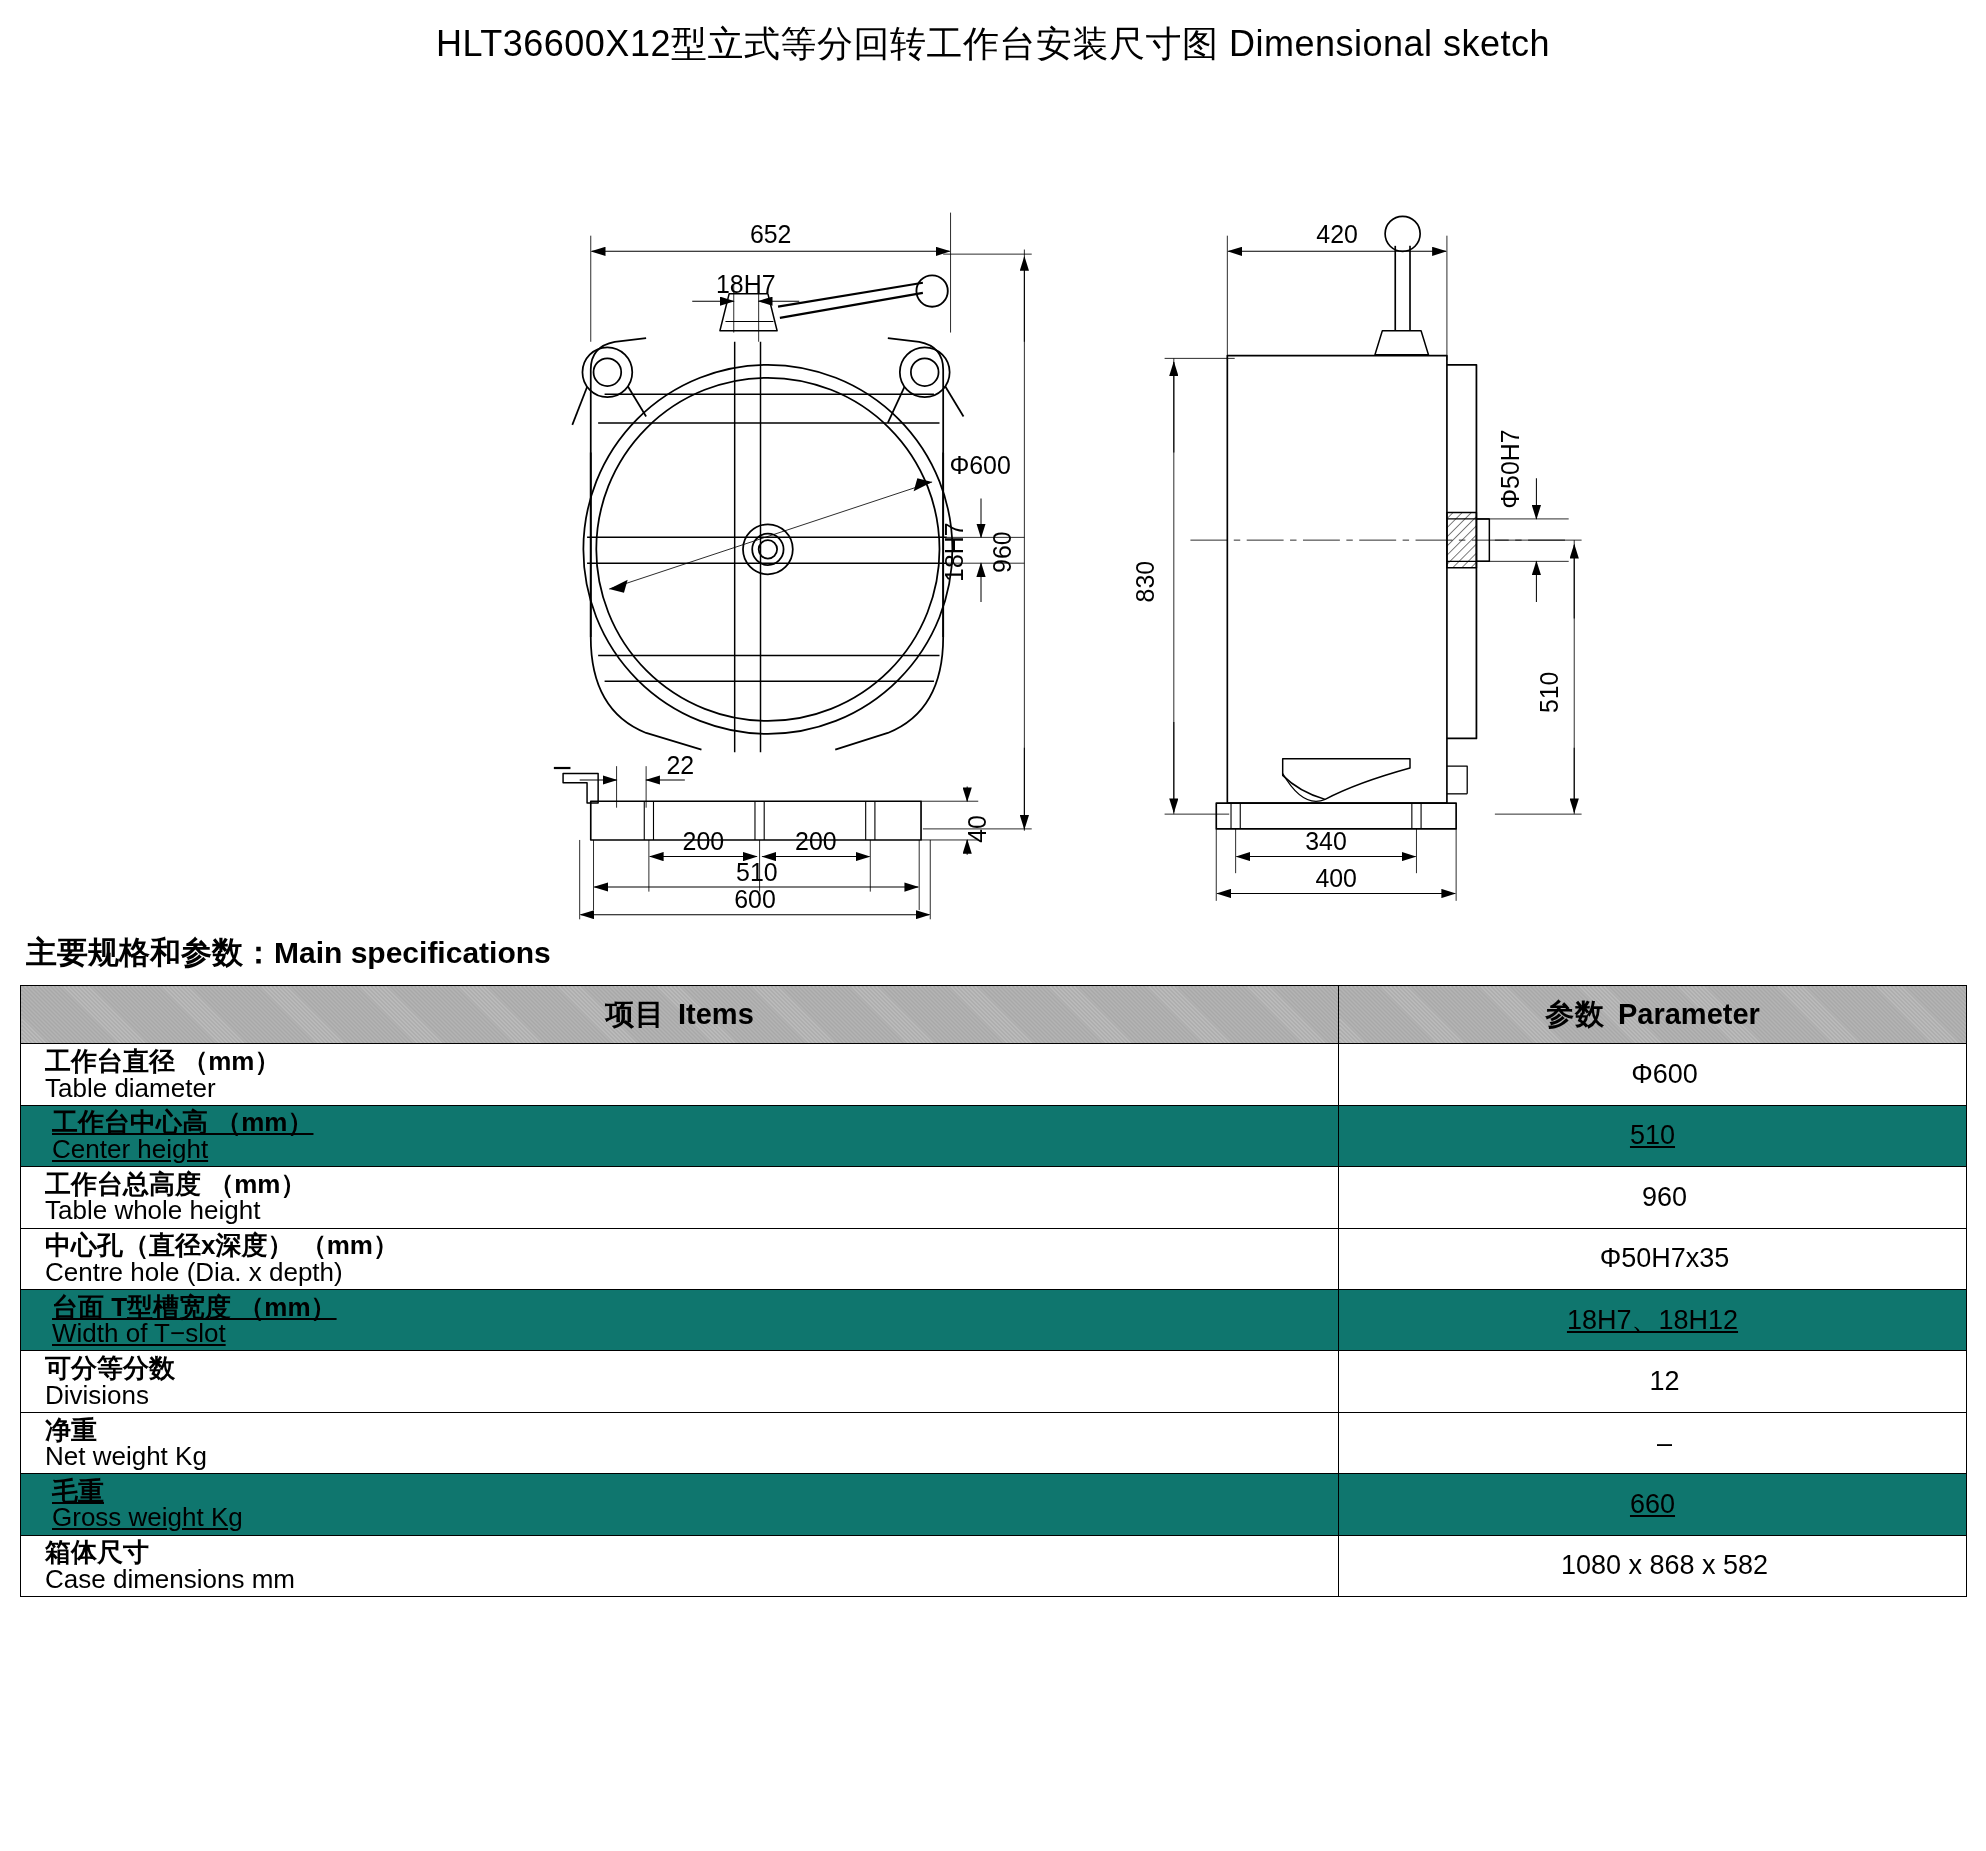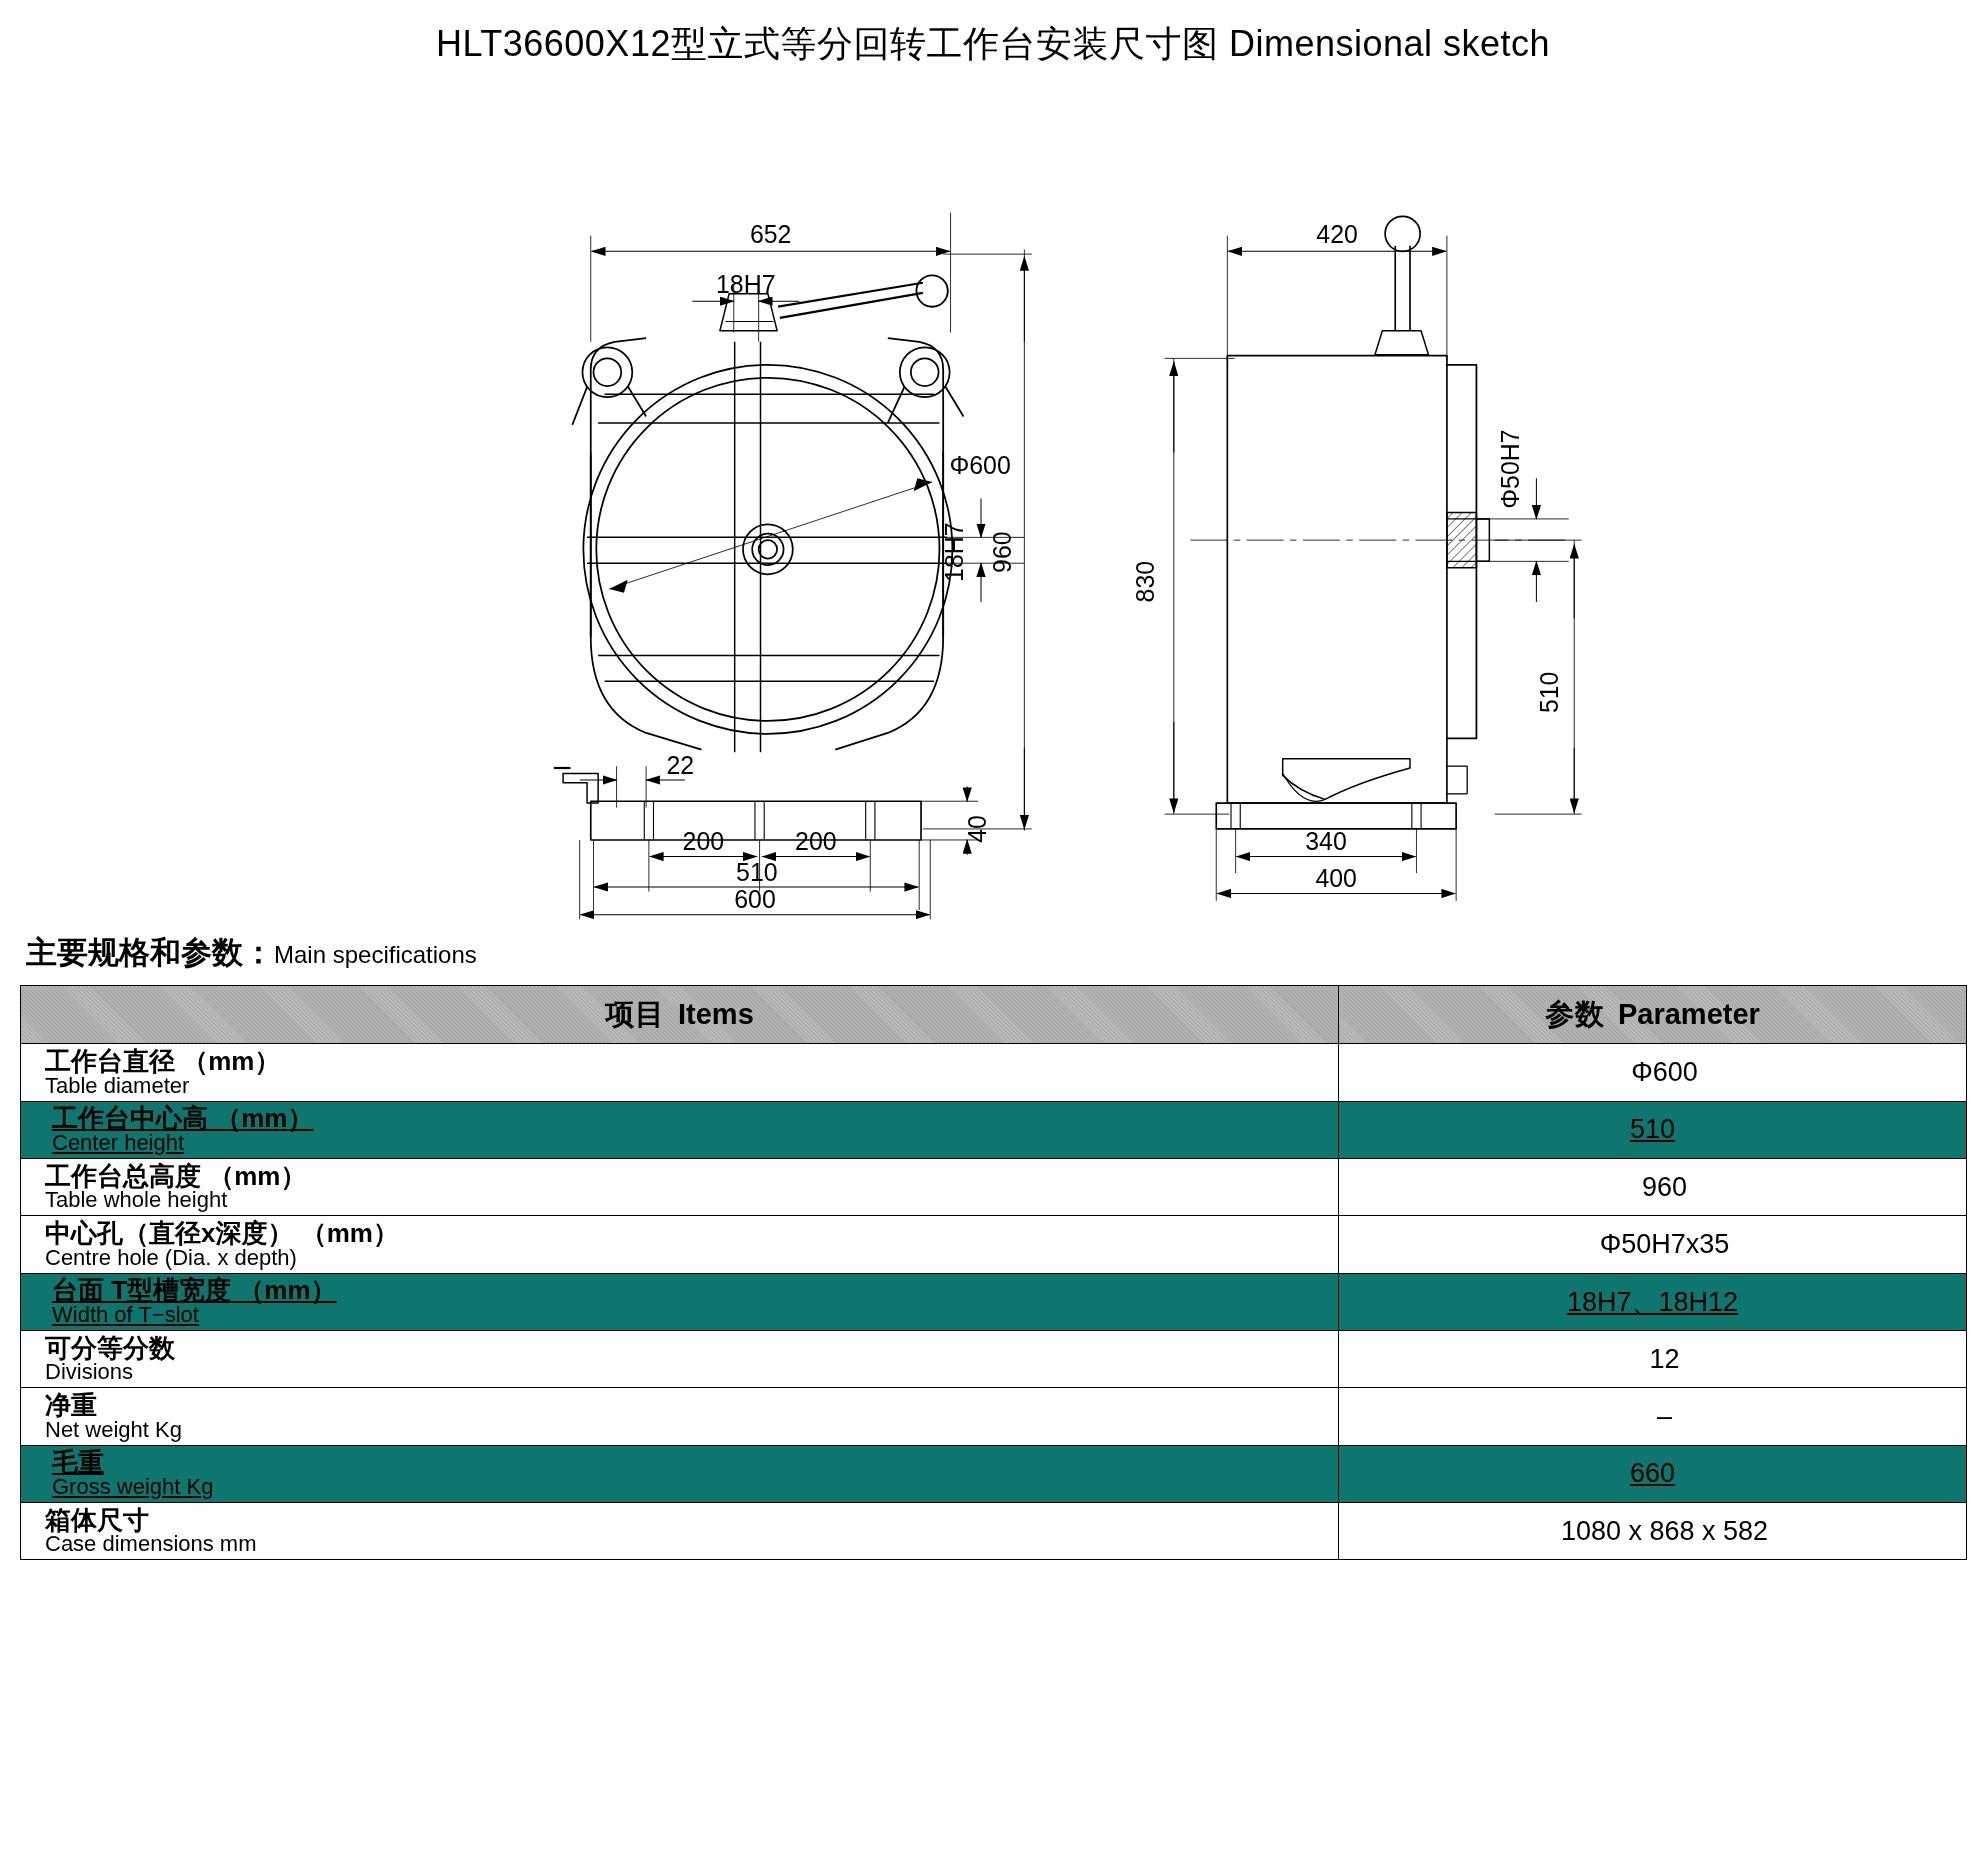--- a/index.html
+++ b/index.html
@@ -36,22 +36,22 @@
   .svg-wrap { position: absolute; top: 0; left: 0; }
 
   
   .spec-heading {
     font-size: 31px;
     font-weight: bold;
     margin: 9.2px 0 11px 26px;
     white-space: nowrap;
   }
   .spec-heading .en {
-    font-weight: normal;
-    font-size: 24px;
+    font-weight: bold;
+    font-size: 30px;
   }
 
   
   .spec-table {
     border-collapse: collapse;
     width: 1946px;
     margin: 0 0 0 20px;
     table-layout: fixed;
   }
   .spec-table th,
@@ -79,21 +79,21 @@
     line-height: 1.02;
   }
   td.item-cell .cn {
     display: block;
     font-size: 26px;
     font-weight: bold;
     white-space: nowrap;
   }
   td.item-cell .en {
     display: block;
-    font-size: 22px;
+    font-size: 26px;
     font-weight: normal;
     white-space: nowrap;
   }
   td.param-cell {
     text-align: center;
     vertical-align: middle;
     font-size: 27px;
     white-space: nowrap;
   }
   tr.shade td { background: #0f766e; text-decoration: underline; }

